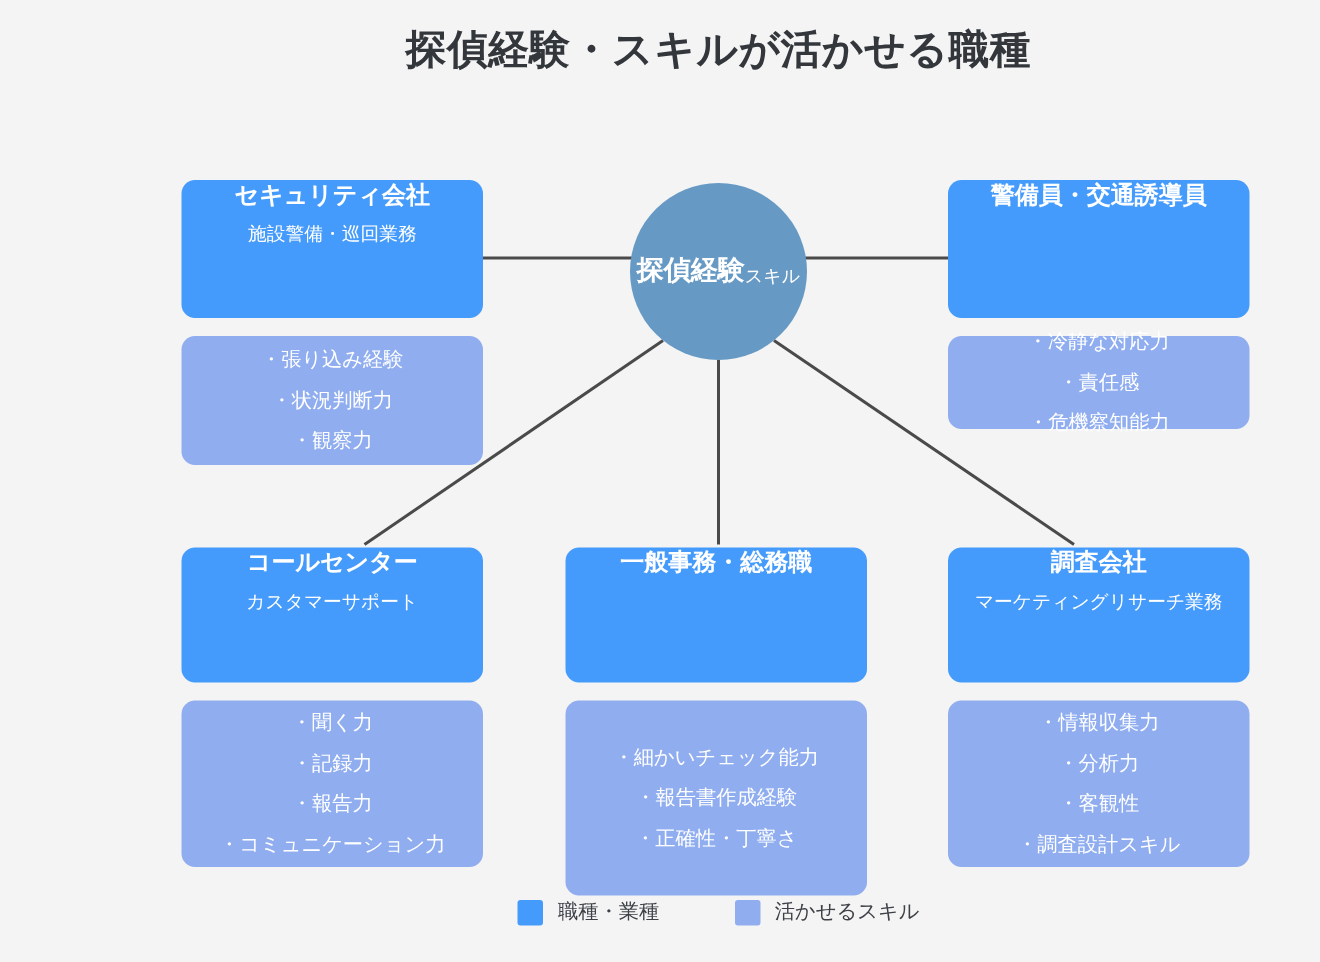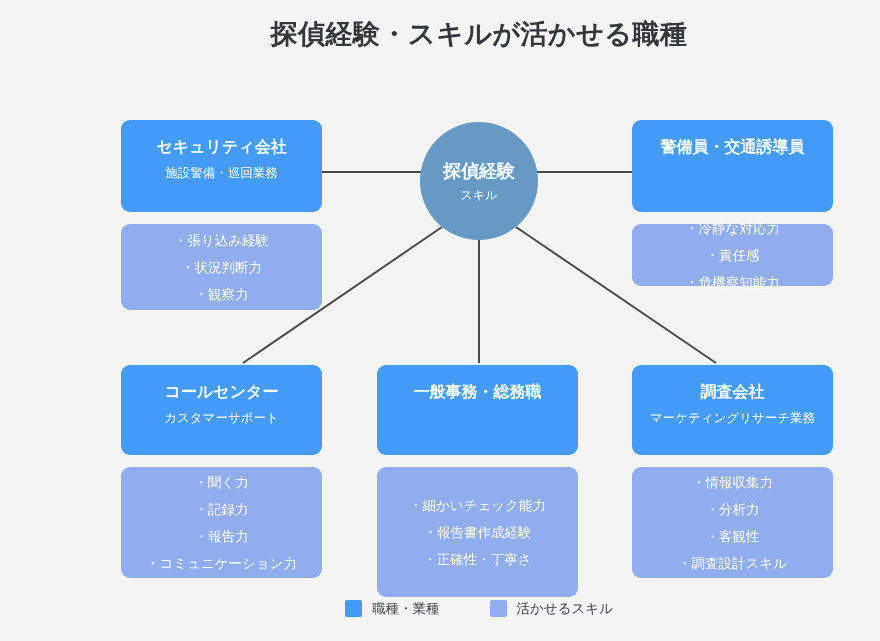--- a/index.html
+++ b/index.html
@@ -49,21 +49,21 @@
   
   .hub {
     position: absolute;
     left: 381px;
     top: 122px;
     width: 118px;
     height: 118px;
     border-radius: 50%;
     background: #6699c4;
     display: flex;
-    flex-direction: column;
+    flex-direction: row;
     align-items: center;
     justify-content: center;
     color: #ffffff;
     z-index: 3;
   }
   .hub-title {
     font-size: 18px;
     font-weight: 700;
     line-height: 1.2;
     white-space: nowrap;
@@ -82,21 +82,20 @@
     z-index: 2;
   }
   .job-box {
     background: #459bfb;
     border-radius: 9px;
     color: #ffffff;
     display: flex;
     flex-direction: column;
     align-items: center;
     box-sizing: border-box;
-    padding-top: 17px;
   }
   .job-title {
     font-size: 16px;
     font-weight: 700;
     line-height: 1.25;
     text-align: center;
     white-space: nowrap;
   }
   .job-sub {
     font-size: 12.5px;

